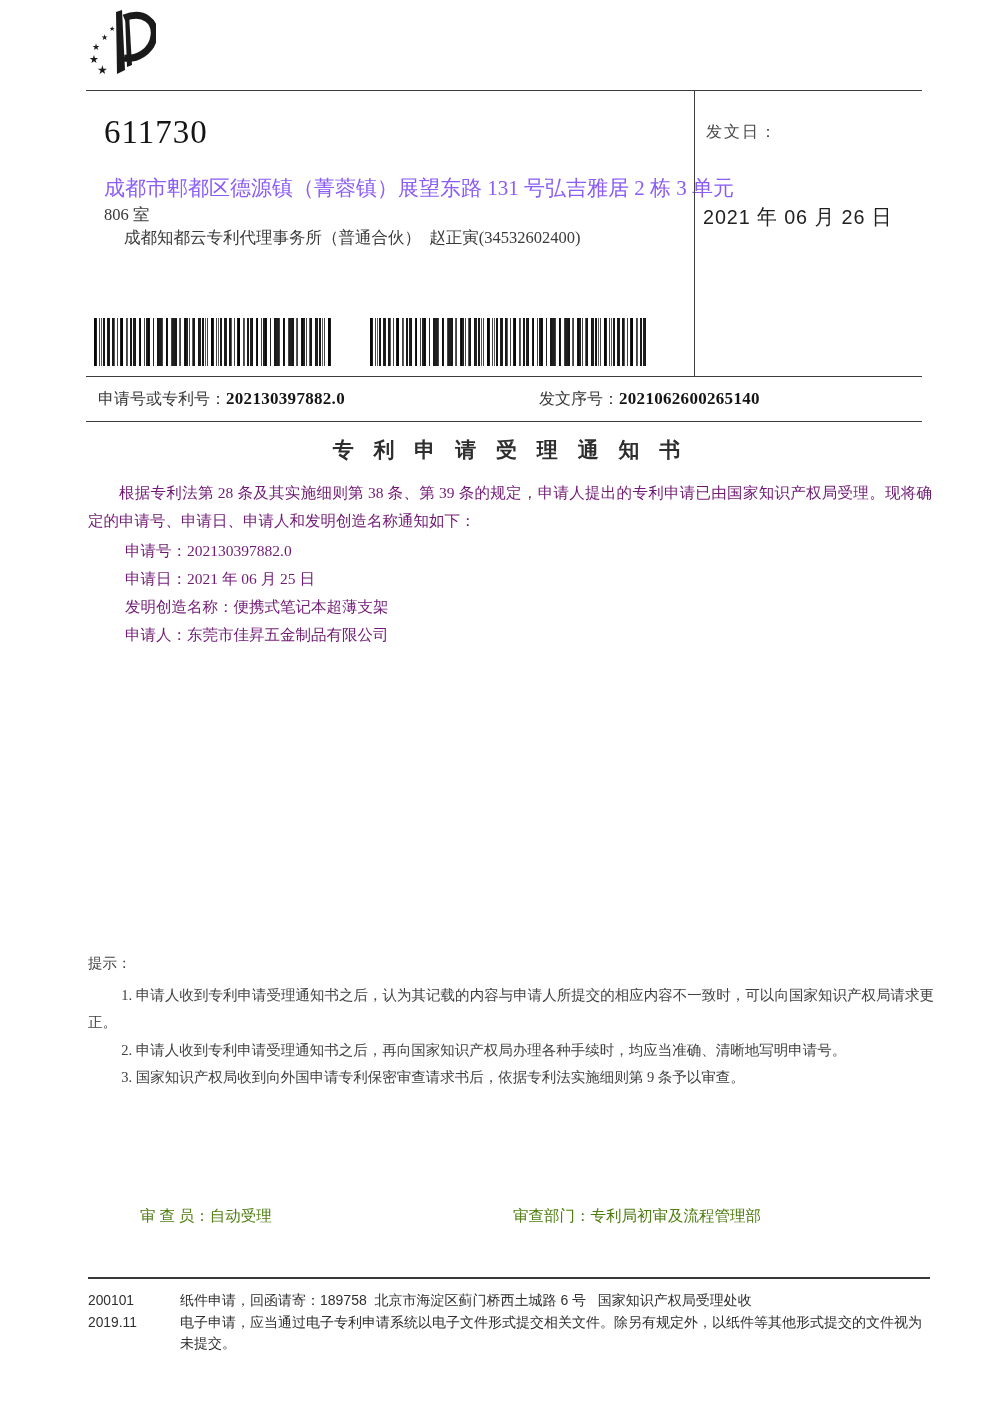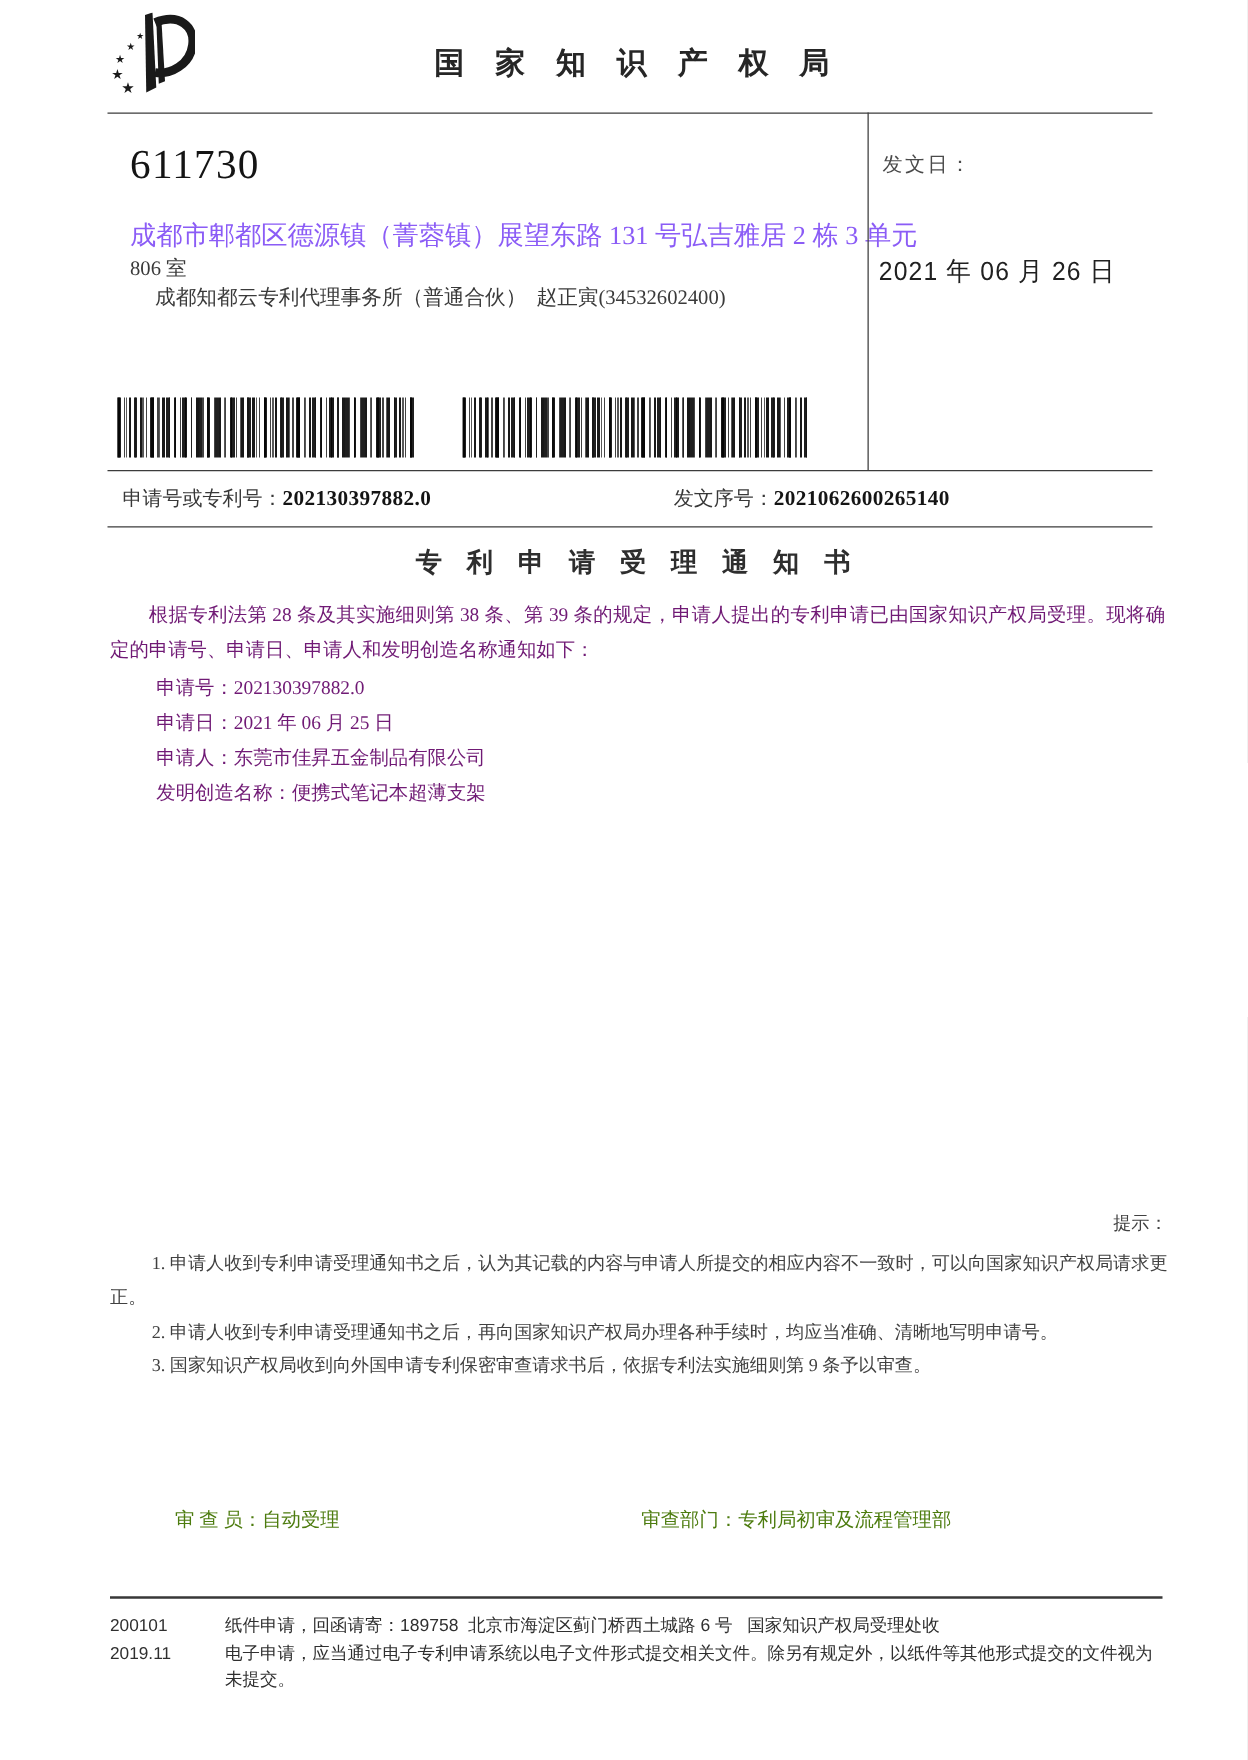--- a/index.html
+++ b/index.html
@@ -52,21 +52,21 @@
     font-family:"Liberation Sans","DejaVu Sans",sans-serif;
     font-size:21px;font-weight:700;letter-spacing:7px;color:#2e2e2e;}
   .body{left:88px;top:479px;width:844px;font-size:15.5px;line-height:28px;color:#701a75;}
   .body p{margin:0;}
   .intro{text-indent:2em;text-align:justify;}
   .fields{margin-top:2px;margin-left:37px;}
   .received{margin-top:21px;margin-left:37px;}
 
   
   .tips{left:88px;top:950px;width:846px;font-size:14.5px;line-height:27.5px;color:#414141;}
-  .tips-heading{margin:16px 0 4px 0;text-align:right;}
+  .tips-heading{margin:0 0 4px 0;}
   .tips p.tip{margin:0;text-indent:2.3em;text-align:justify;}
 
   
   .signoff{top:1206px;font-size:15.5px;color:#4d7c0f;}
   .examiner{left:140px;}
   .department{left:513px;}
 
   
   .rule-footer{left:88px;top:1277px;width:842px;height:2px;background:#383838;}
   .footer-codes{left:88px;top:1290px;font-size:13.8px;line-height:21.5px;color:#2f2f2f;}
@@ -86,21 +86,20 @@
         <text x="8" y="40" font-size="9" font-family="sans-serif">★</text>
         <text x="5" y="53" font-size="11" font-family="sans-serif">★</text>
         <text x="13" y="64" font-size="12" font-family="sans-serif">★</text>
         <polygon points="32,2 38,0 41,60 33,64"></polygon>
         <polygon points="41,5 45,4 48,55 43,57"></polygon>
       </g>
       <path d="M 40,8 C 60,0 72,12 70,26 C 68,42 52,50 40,48" fill="none" stroke="#1a1a1a" stroke-width="7"></path>
     </svg>
   </div>
 
-  <div class="abs office-title">国 家 知 识 产 权 局</div>
   <div class="abs hline rule-header"></div>
 
   <div class="abs postal">611730</div>
   <div class="abs addr1">成都市郫都区德源镇（菁蓉镇）展望东路 131 号弘吉雅居 2 栋 3 单元</div>
   <div class="abs addr2">806 室</div>
   <div class="abs agency pre">成都知都云专利代理事务所（普通合伙）  赵正寅(34532602400)</div>
 
   <div class="abs barcode barcode-left"></div>
   <div class="abs barcode barcode-right"></div>
 
@@ -117,22 +116,22 @@
   </div>
   <div class="abs hline rule-ref-bottom"></div>
 
   <div class="abs notice-title">专 利 申 请 受 理 通 知 书</div>
 
   <div class="abs body">
     <p class="intro">根据专利法第 28 条及其实施细则第 38 条、第 39 条的规定，申请人提出的专利申请已由国家知识产权局受理。现将确定的申请号、申请日、申请人和发明创造名称通知如下：</p>
     <div class="fields">
       <p><span>申请号：</span><span>202130397882.0</span></p>
       <p><span>申请日：</span><span>2021 年 06 月 25 日</span></p>
+      <p><span>发明创造名称：</span><span>便携式笔记本超薄支架</span></p>
       <p><span>申请人：</span><span>东莞市佳昇五金制品有限公司</span></p>
-      <p><span>发明创造名称：</span><span>便携式笔记本超薄支架</span></p>
     </div>
   </div>
 
   <div class="abs tips">
     <p class="tips-heading">提示：</p>
     <p class="tip">1. 申请人收到专利申请受理通知书之后，认为其记载的内容与申请人所提交的相应内容不一致时，可以向国家知识产权局请求更正。</p>
     <p class="tip">2. 申请人收到专利申请受理通知书之后，再向国家知识产权局办理各种手续时，均应当准确、清晰地写明申请号。</p>
     <p class="tip">3. 国家知识产权局收到向外国申请专利保密审查请求书后，依据专利法实施细则第 9 条予以审查。</p>
   </div>
 

